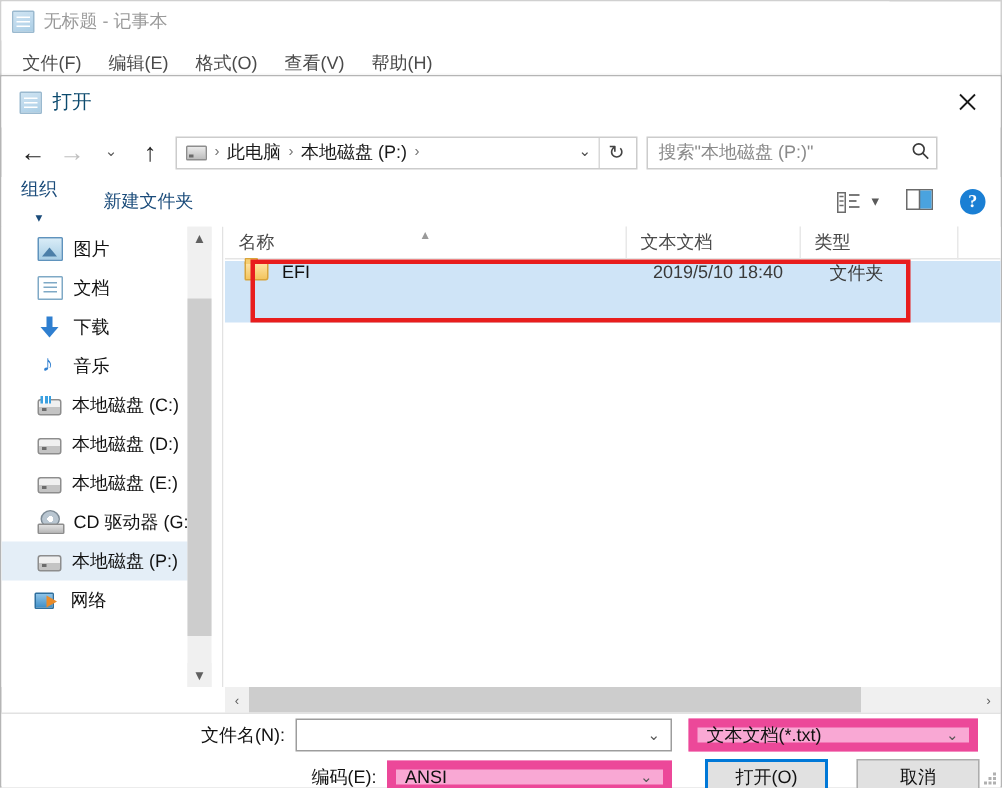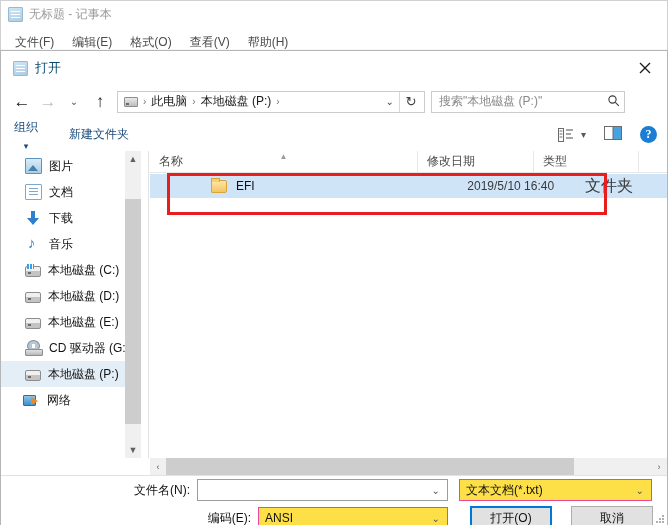--- a/index.html
+++ b/index.html
@@ -320,43 +320,43 @@
   #sort-caret {
     position: absolute; left: 50%; top: 1px;
     transform: translateX(-50%);
     color: #9a9a9a; font-size: 8px;
   }
   #file-rows {
     position: absolute; left: 0; top: 23px;
     width: 517px;
   }
   .file-row {
-    height: 24px;
-    display: flex; align-items: center; padding-left: 48px;
+    height: 41px;
+    display: flex; 
   }
   .file-row.selected { background: #cfe4f7; }
   .folder-ico {
     width: 16px; height: 13px;
     margin-left: 13px; margin-right: 9px;
     background: linear-gradient(#ffe09a,#f5c householder);
     background: linear-gradient(#ffe6a8,#f3c55f);
     border: 1px solid #d9a43a;
     border-radius: 1px 2px 2px 1px;
     position: relative;
     flex: 0 0 auto;
   }
   .folder-ico::before {
     content:""; position:absolute; left:-1px; top:-3px;
     width:7px; height:3px;
     background:#f6cf73; border:1px solid #d9a43a; border-bottom:none;
     border-radius:1px 1px 0 0;
   }
   .cell-name { width: 230px; font-size: 12px; color: #111111; }
   .cell-date { width: 116px; font-size: 12px; color: #3a3a3a; text-align:right; padding-right: 12px; }
-  .cell-type { width: 105px; font-size: 16px; color: #3a3a3a; padding-left: 19px; }
+  .cell-type { width: 105px; font-size: 12px; color: #3a3a3a; padding-left: 19px; }
 
   
   #red-highlight {
     position: absolute;
     left: 17px; top: 22px;
     width: 440px; height: 42px;
     border: 3px solid #e81d1d;
     pointer-events: none;
   }
 
@@ -401,21 +401,21 @@
   #label-filename { width: 196px; padding-right: 7px; }
   #label-encoding { width: 257px; padding-right: 7px; }
 
   .combo {
     height: 22px;
     border: 1px solid #9d9d9d;
     background: #ffffff;
     display: flex; align-items: center;
     padding-left: 6px;
   }
-  .combo.flat { border: 1px solid #ec4899; background: #fde047; }
+  .combo.flat { border: 6px solid #ec4899; background: #f9a8d4; }
   .combo-val { font-size: 12px; color: #111111; white-space: nowrap; }
   .combo-caret {
     margin-left: auto; padding-right: 7px;
     color: #555555; font-size: 10px;
   }
   #filename-combo { width: 251px; }
   #filetype-combo { width: 193px; margin-left: 11px; }
   #encoding-combo { width: 190px; }
 
   .dlg-btn {
@@ -618,32 +618,32 @@
       <div id="nav-pane-divider"></div>
     </div>
 
     <div id="file-pane">
       <div id="file-header">
         <div class="col-head" id="col-name">
           <span>名称</span>
           <span id="sort-caret">▲</span>
         </div>
         <div class="col-head" id="col-date">
-          <span>修改日期</span>
+          <span>文本文档</span>
         </div>
         <div class="col-head" id="col-type">
           <span>类型</span>
         </div>
       </div>
 
       <div id="file-rows">
         <div class="file-row selected">
           <span class="folder-ico"></span>
           <span class="cell-name">EFI</span>
-          <span class="cell-date">2019/5/10 16:40</span>
+          <span class="cell-date">2019/5/10 18:40</span>
           <span class="cell-type">文件夹</span>
         </div>
       </div>
 
       <div id="red-highlight"></div>
     </div>
 
     <div id="hscroll">
       <div id="hs-left">‹</div>
       <div id="hs-track">

